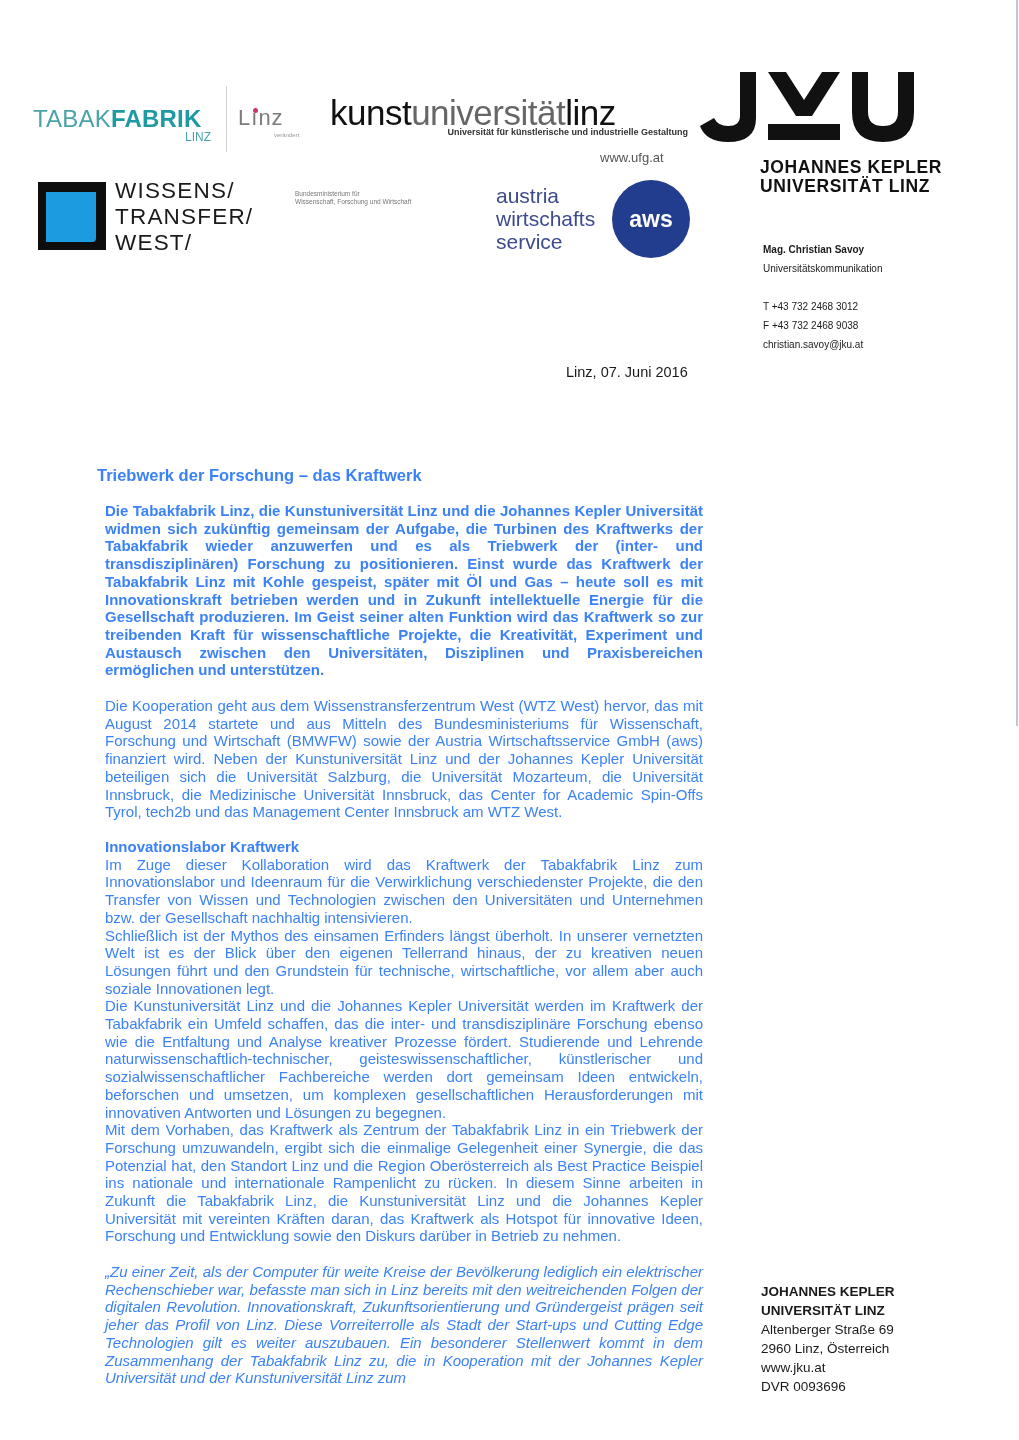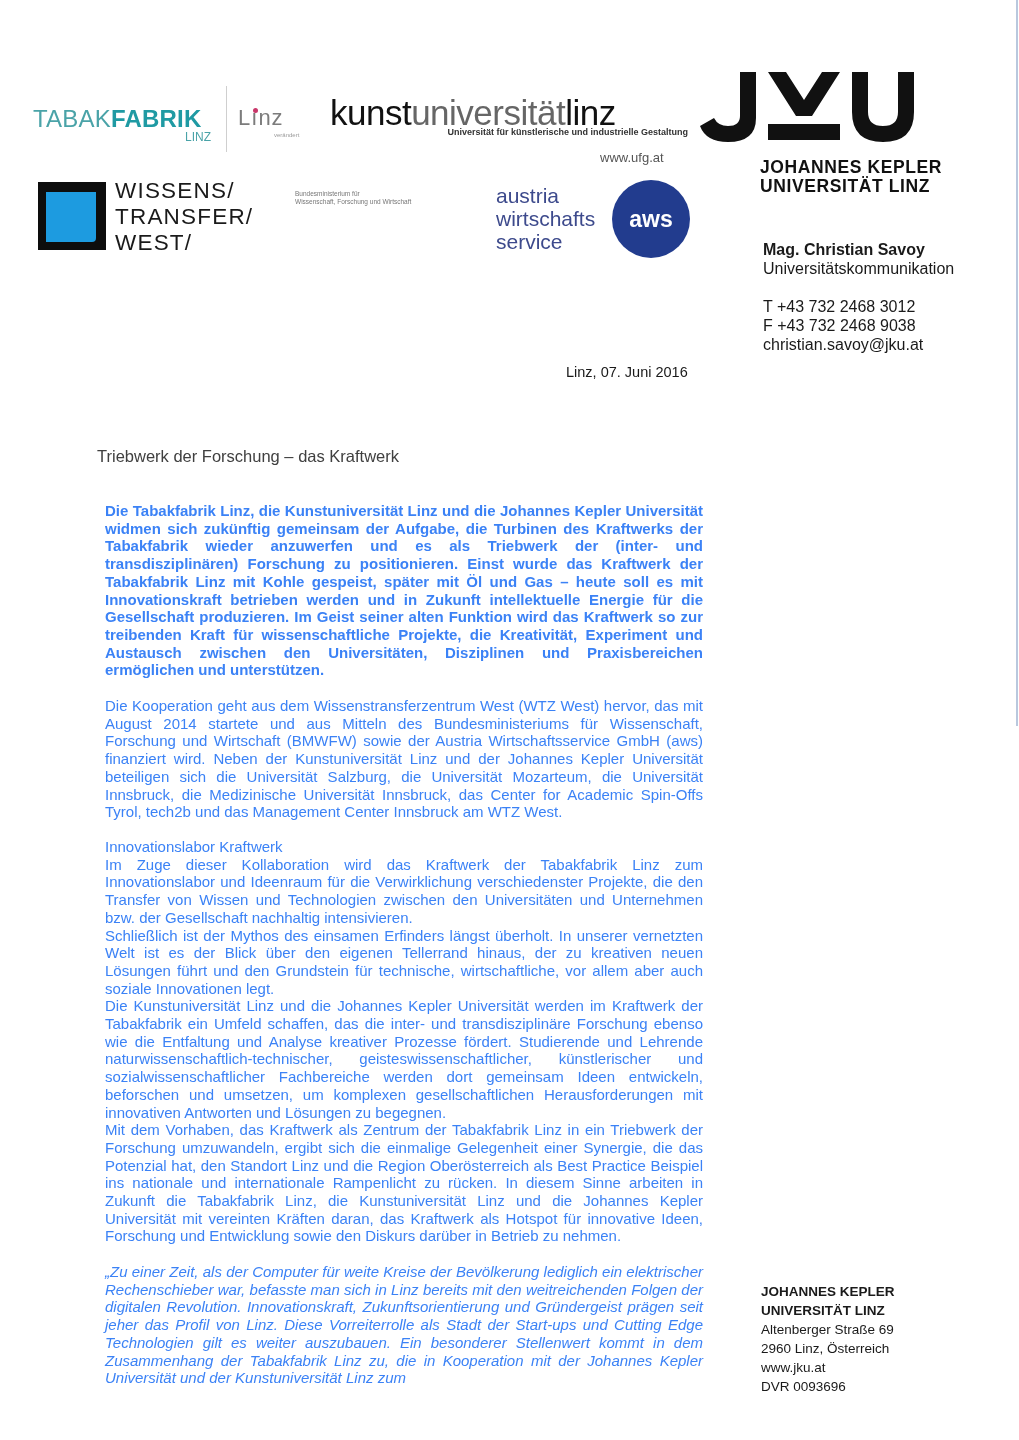--- a/index.html
+++ b/index.html
@@ -43,33 +43,33 @@
     .bm { left: 295px; top: 186px; width: 170px; height: 64px; }
     .bm .bmrow { display: flex; align-items: flex-end; height: 42px; }
     .bm .bmtxt { font-size: 46px; line-height: 42px; color: #2a2a2a; letter-spacing: -1px; }
     .bm .wbox { width: 42px; height: 38px; background: #49a6d9; color: #fff; font-size: 42px; line-height: 34px; text-align: center; }
     .bm .fwbox { width: 48px; height: 38px; background: #b92b37; color: #fff; font-size: 42px; line-height: 34px; text-align: center; letter-spacing: -2px; }
     .bm .bmsub { font-size: 6.5px; color: #777; line-height: 8px; margin-top: 4px; }
     .aws-text { left: 496px; top: 184px; width: 110px; font-size: 21px; line-height: 23px; color: #3d4a8c; }
     .aws-circle { left: 612px; top: 180px; width: 78px; height: 78px; border-radius: 50%; background: #223c8e; color: #fff; font-weight: bold; font-size: 23px; display: flex; align-items: center; justify-content: center; }
 
     
-    .contact { left: 763px; top: 240px; font-size: 16px; line-height: 19px; color: #1a1a1a; }
+    .contact { left: 763px; top: 240px; font-size: 10px; line-height: 19px; color: #1a1a1a; }
     .contact .name { font-weight: bold; }
     .contact .gap { height: 19px; }
 
     .date { left: 566px; top: 364px; font-size: 14.5px; color: #1a1a1a; }
-    .title { left: 97px; top: 447px; font-size: 16.5px; font-weight: normal; color: #404040; }
+    .title { left: 97px; top: 466px; font-size: 16.5px; font-weight: bold; color: #3b82f6; }
 
     .para { left: 105px; width: 598px; font-size: 15px; line-height: 17.7px; text-align: justify; color: #3b82f6; }
     .para p { margin: 0; }
     .lead { top: 502px; font-weight: bold; }
     .p2 { top: 697px; }
     .p3 { top: 838px; }
-    .p3 .subhead { font-weight: normal; }
+    .p3 .subhead { font-weight: bold; }
     .quote { top: 1263px; font-style: italic; }
 
     .footer { left: 761px; top: 1282px; font-size: 13.5px; line-height: 19px; color: #1a1a1a; }
     .footer .org { font-weight: bold; }
   </style>
 </head>
 <body>
 
 <div class="abs edge-line"></div>
 

